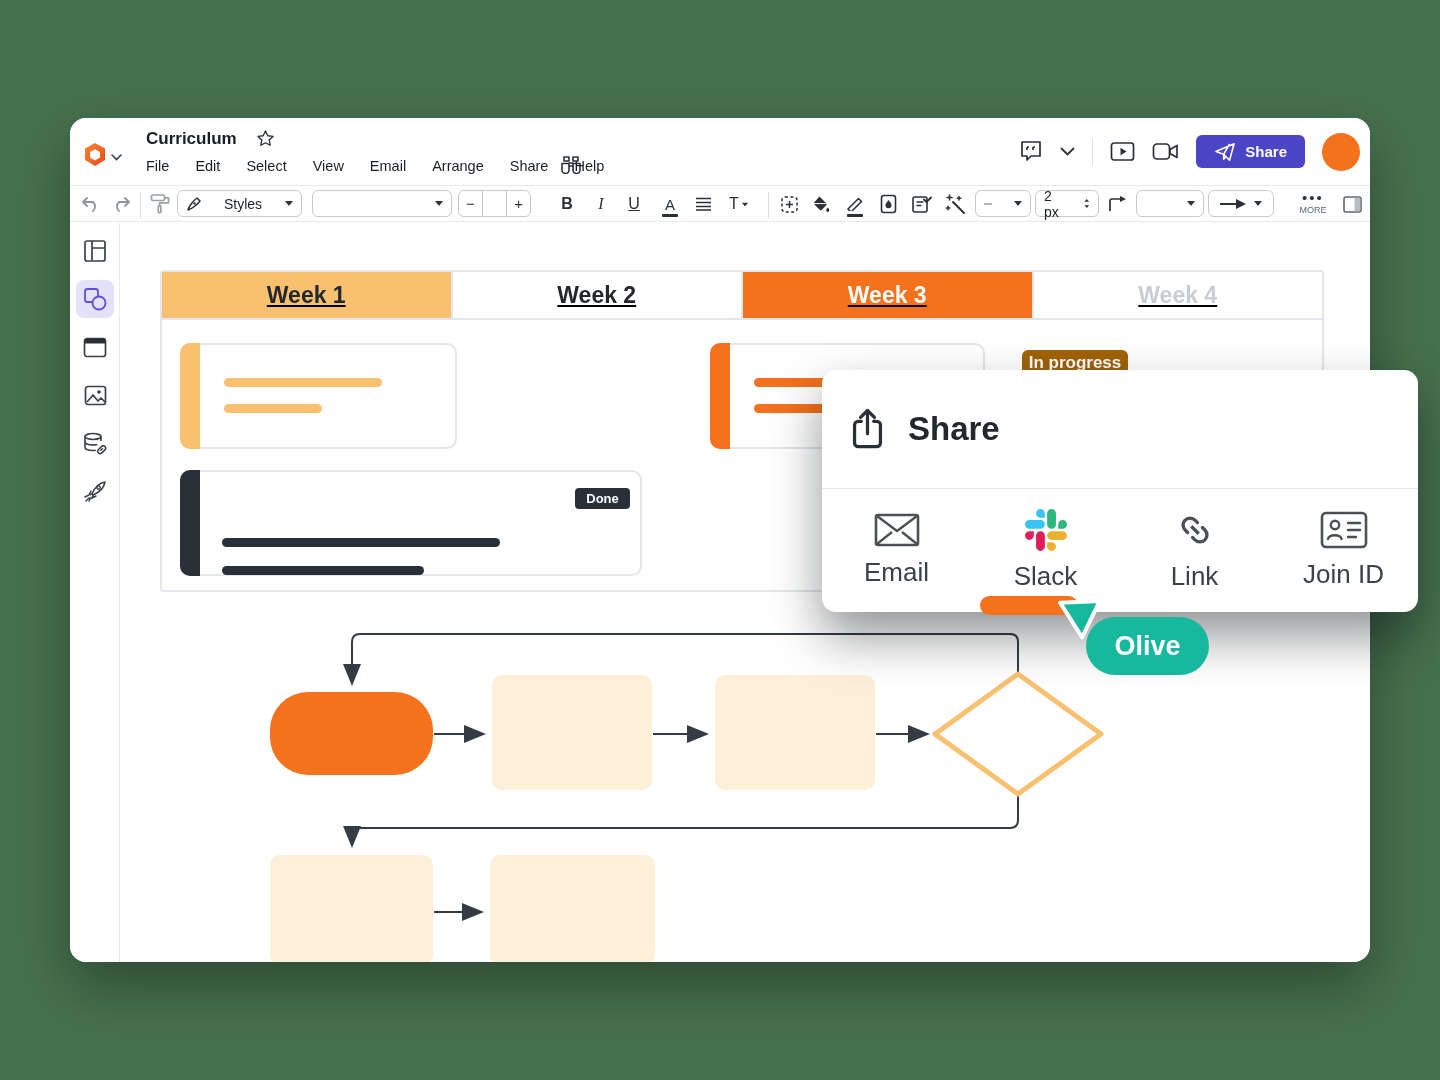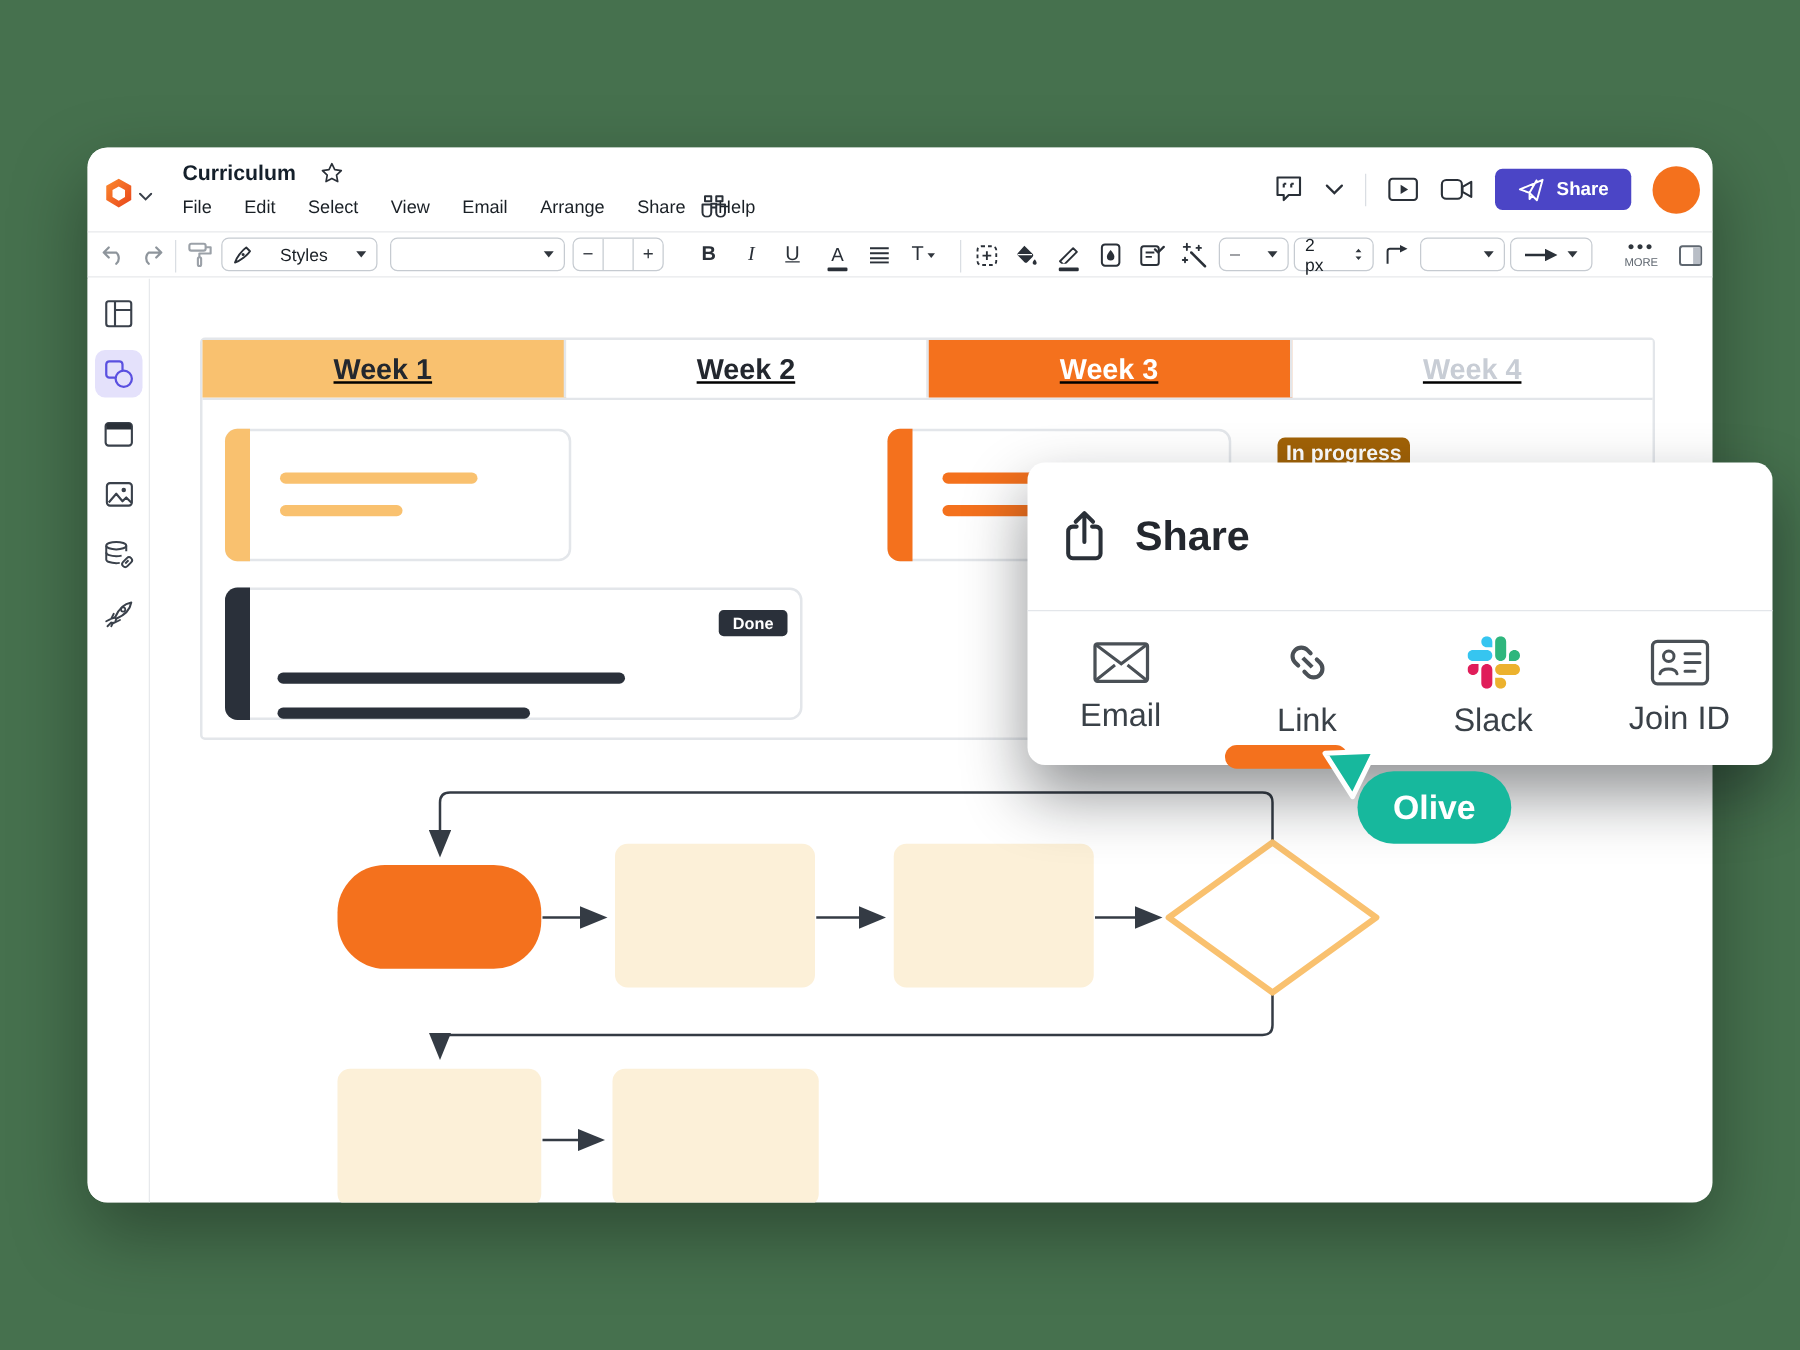--- a/index.html
+++ b/index.html
@@ -386,36 +386,36 @@
   <div class="modal-div"></div>
   <div class="modal-opts">
     <div class="opt">
       <svg class="ic" width="46" height="34" viewBox="0 0 46 34">
         <rect x="2" y="2" width="42" height="30" rx="2" fill="none" stroke="#4a5056" stroke-width="2.6"></rect>
         <path d="M3 3l20 15L43 3M3 31l15-12M43 31L28 19" fill="none" stroke="#4a5056" stroke-width="2.4"></path>
       </svg>
       <span class="lbl">Email</span>
     </div>
     <div class="opt">
+      <svg class="ic" width="42" height="42" viewBox="0 0 122.8 122.8">
+        <path d="M25.8 77.6c0 7.1-5.8 12.9-12.9 12.9S0 84.7 0 77.6s5.8-12.9 12.9-12.9h12.9v12.9zm6.5 0c0-7.1 5.8-12.9 12.9-12.9s12.9 5.8 12.9 12.9v32.3c0 7.1-5.8 12.9-12.9 12.9s-12.9-5.8-12.9-12.9V77.6z" fill="#E01E5A"></path>
+        <path d="M45.2 25.8c-7.1 0-12.9-5.8-12.9-12.9S38.1 0 45.2 0s12.9 5.8 12.9 12.9v12.9H45.2zm0 6.5c7.1 0 12.9 5.8 12.9 12.9s-5.8 12.9-12.9 12.9H12.9C5.8 58.1 0 52.3 0 45.2s5.8-12.9 12.9-12.9h32.3z" fill="#36C5F0"></path>
+        <path d="M97 45.2c0-7.1 5.8-12.9 12.9-12.9s12.9 5.8 12.9 12.9-5.8 12.9-12.9 12.9H97V45.2zm-6.5 0c0 7.1-5.8 12.9-12.9 12.9s-12.9-5.8-12.9-12.9V12.9C64.7 5.8 70.5 0 77.6 0s12.9 5.8 12.9 12.9v32.3z" fill="#2EB67D"></path>
+        <path d="M77.6 97c7.1 0 12.9 5.8 12.9 12.9s-5.8 12.9-12.9 12.9-12.9-5.8-12.9-12.9V97h12.9zm0-6.5c-7.1 0-12.9-5.8-12.9-12.9s5.8-12.9 12.9-12.9h32.3c7.1 0 12.9 5.8 12.9 12.9s-5.8 12.9-12.9 12.9H77.6z" fill="#ECB22E"></path>
+      </svg>
+      <span class="lbl">Slack</span>
+    </div>
+    <div class="opt">
       <svg class="ic" width="42" height="42" viewBox="0 0 24 24">
         <g transform="rotate(45 12 12)">
           <path d="M9 12h6" stroke="#4a5056" stroke-width="1.9" fill="none"></path>
           <path d="M10 16H8a4 4 0 0 1 0-8h2M14 8h2a4 4 0 0 1 0 8h-2" stroke="#4a5056" stroke-width="1.9" fill="none" stroke-linecap="round"></path>
         </g>
       </svg>
       <span class="lbl">Link</span>
-    </div>
-    <div class="opt">
-      <svg class="ic" width="42" height="42" viewBox="0 0 122.8 122.8">
-        <path d="M25.8 77.6c0 7.1-5.8 12.9-12.9 12.9S0 84.7 0 77.6s5.8-12.9 12.9-12.9h12.9v12.9zm6.5 0c0-7.1 5.8-12.9 12.9-12.9s12.9 5.8 12.9 12.9v32.3c0 7.1-5.8 12.9-12.9 12.9s-12.9-5.8-12.9-12.9V77.6z" fill="#E01E5A"></path>
-        <path d="M45.2 25.8c-7.1 0-12.9-5.8-12.9-12.9S38.1 0 45.2 0s12.9 5.8 12.9 12.9v12.9H45.2zm0 6.5c7.1 0 12.9 5.8 12.9 12.9s-5.8 12.9-12.9 12.9H12.9C5.8 58.1 0 52.3 0 45.2s5.8-12.9 12.9-12.9h32.3z" fill="#36C5F0"></path>
-        <path d="M97 45.2c0-7.1 5.8-12.9 12.9-12.9s12.9 5.8 12.9 12.9-5.8 12.9-12.9 12.9H97V45.2zm-6.5 0c0 7.1-5.8 12.9-12.9 12.9s-12.9-5.8-12.9-12.9V12.9C64.7 5.8 70.5 0 77.6 0s12.9 5.8 12.9 12.9v32.3z" fill="#2EB67D"></path>
-        <path d="M77.6 97c7.1 0 12.9 5.8 12.9 12.9s-5.8 12.9-12.9 12.9-12.9-5.8-12.9-12.9V97h12.9zm0-6.5c-7.1 0-12.9-5.8-12.9-12.9s5.8-12.9 12.9-12.9h32.3c7.1 0 12.9 5.8 12.9 12.9s-5.8 12.9-12.9 12.9H77.6z" fill="#ECB22E"></path>
-      </svg>
-      <span class="lbl">Slack</span>
     </div>
     <div class="opt">
       <svg class="ic" width="48" height="38" viewBox="0 0 48 38">
         <rect x="2" y="2" width="44" height="34" rx="4" fill="none" stroke="#4a5056" stroke-width="2.6"></rect>
         <circle cx="15" cy="14" r="4.2" fill="none" stroke="#4a5056" stroke-width="2.4"></circle>
         <path d="M8 28c1.2-5 12.4-5 13.6 0" fill="none" stroke="#4a5056" stroke-width="2.4" stroke-linecap="round"></path>
         <path d="M28 12h12M28 19h12M28 26h8" stroke="#4a5056" stroke-width="2.4" stroke-linecap="round"></path>
       </svg>
       <span class="lbl">Join ID</span>
     </div>

